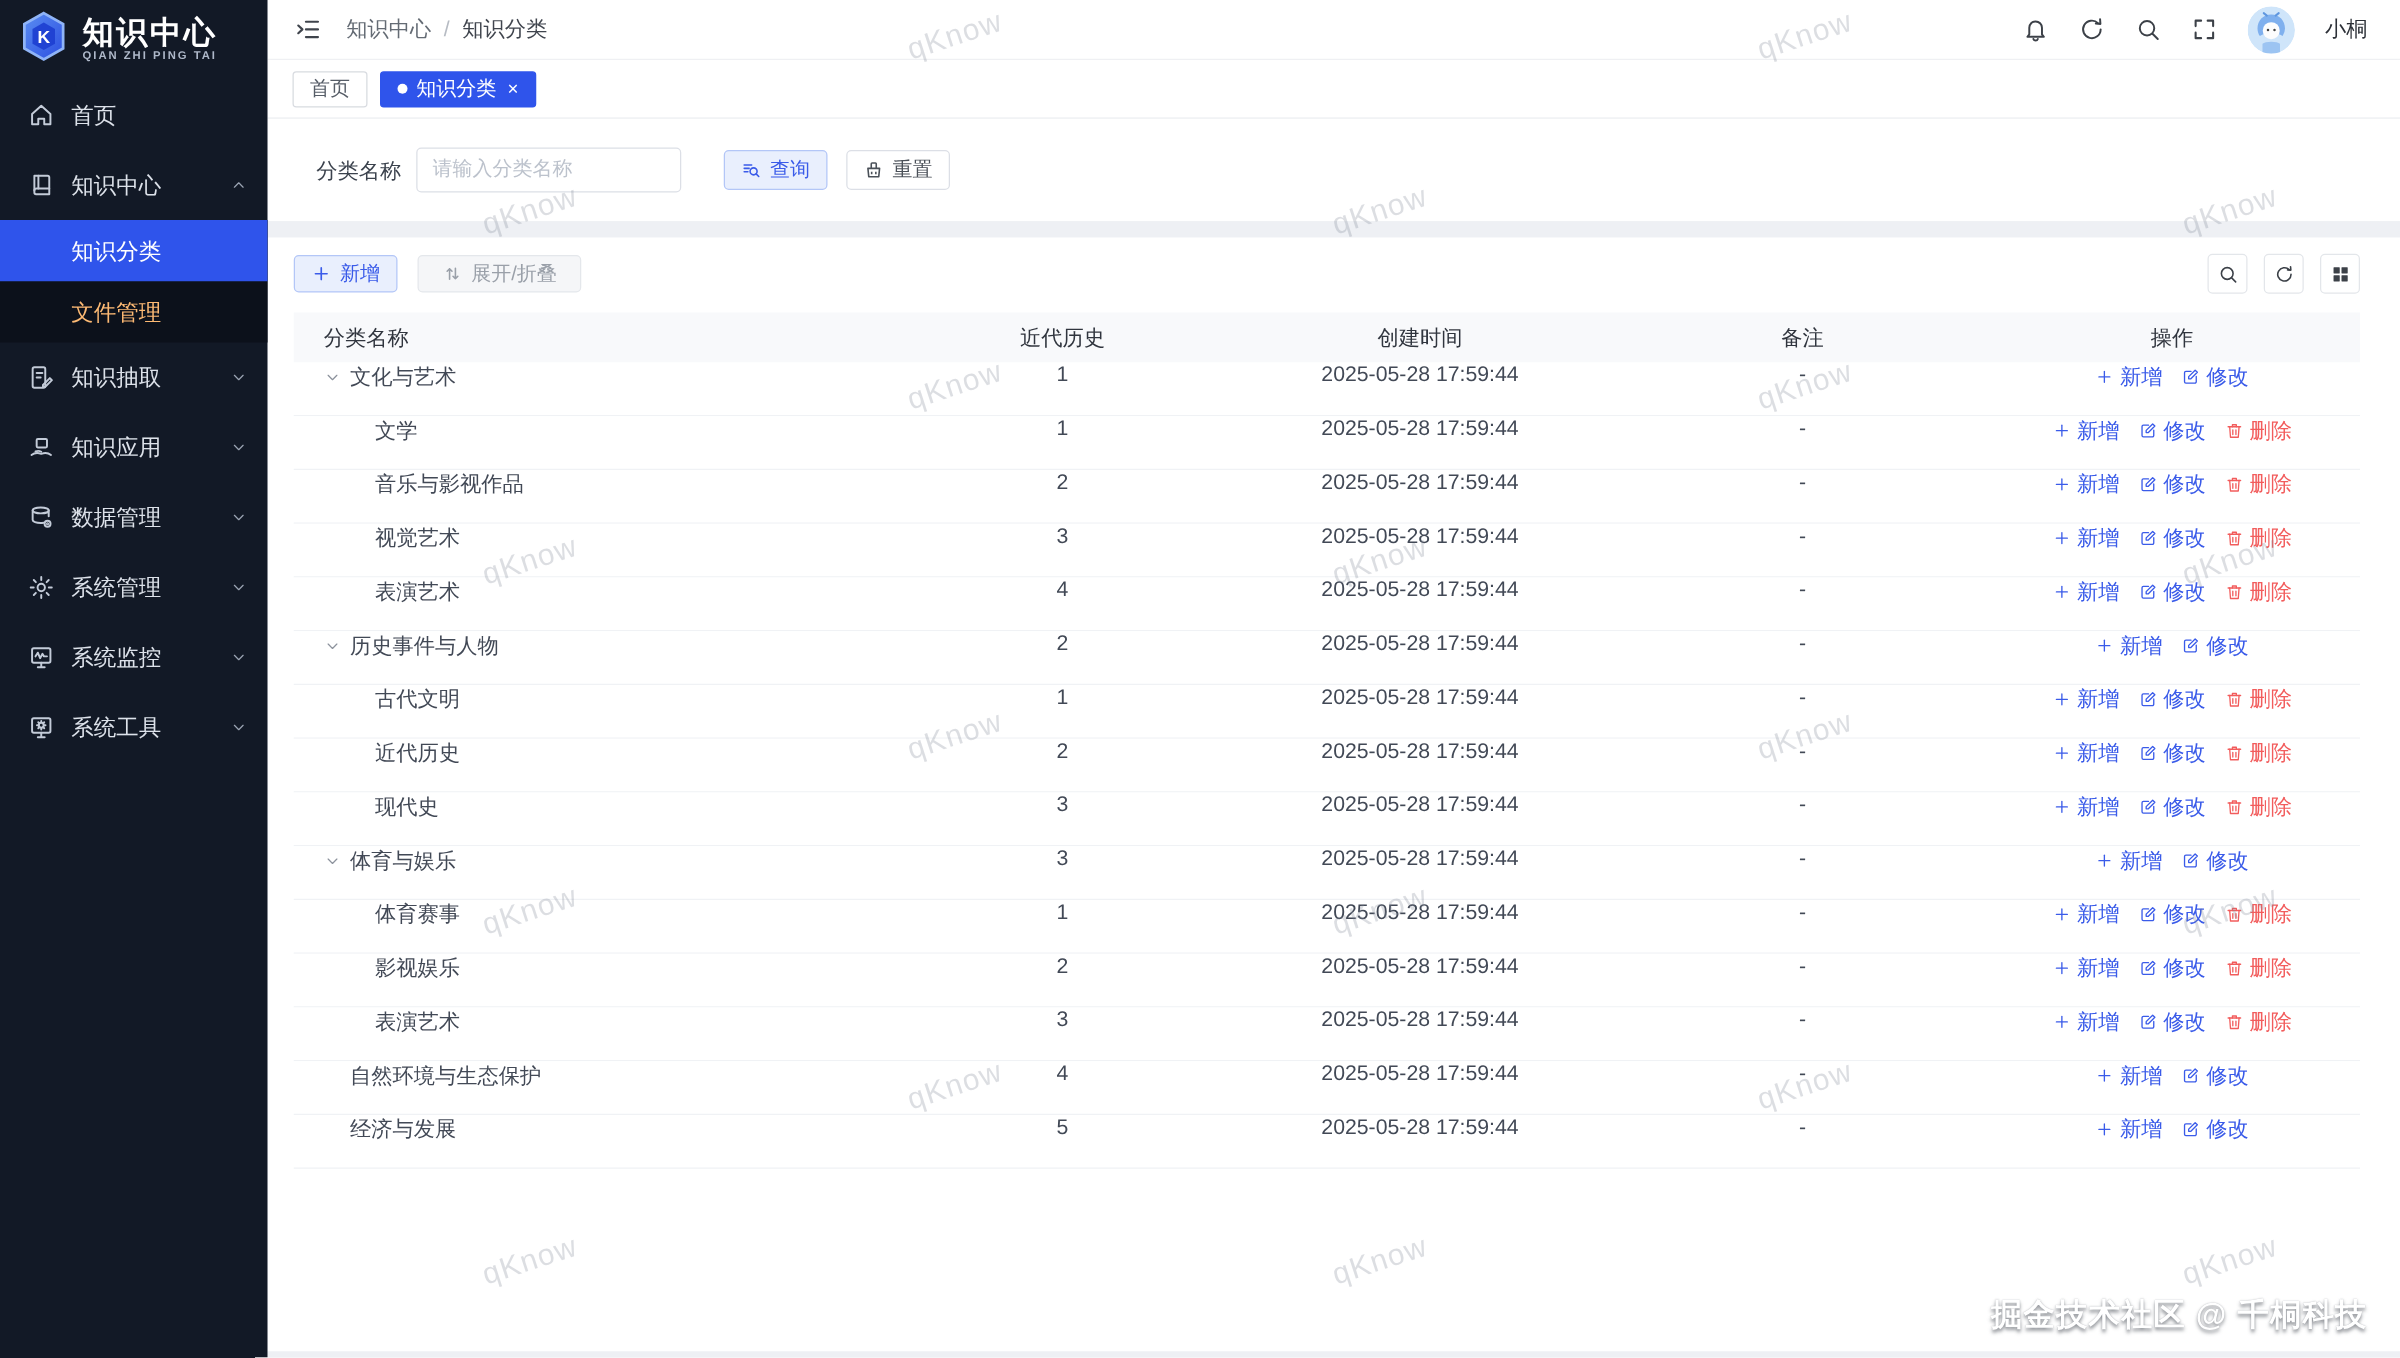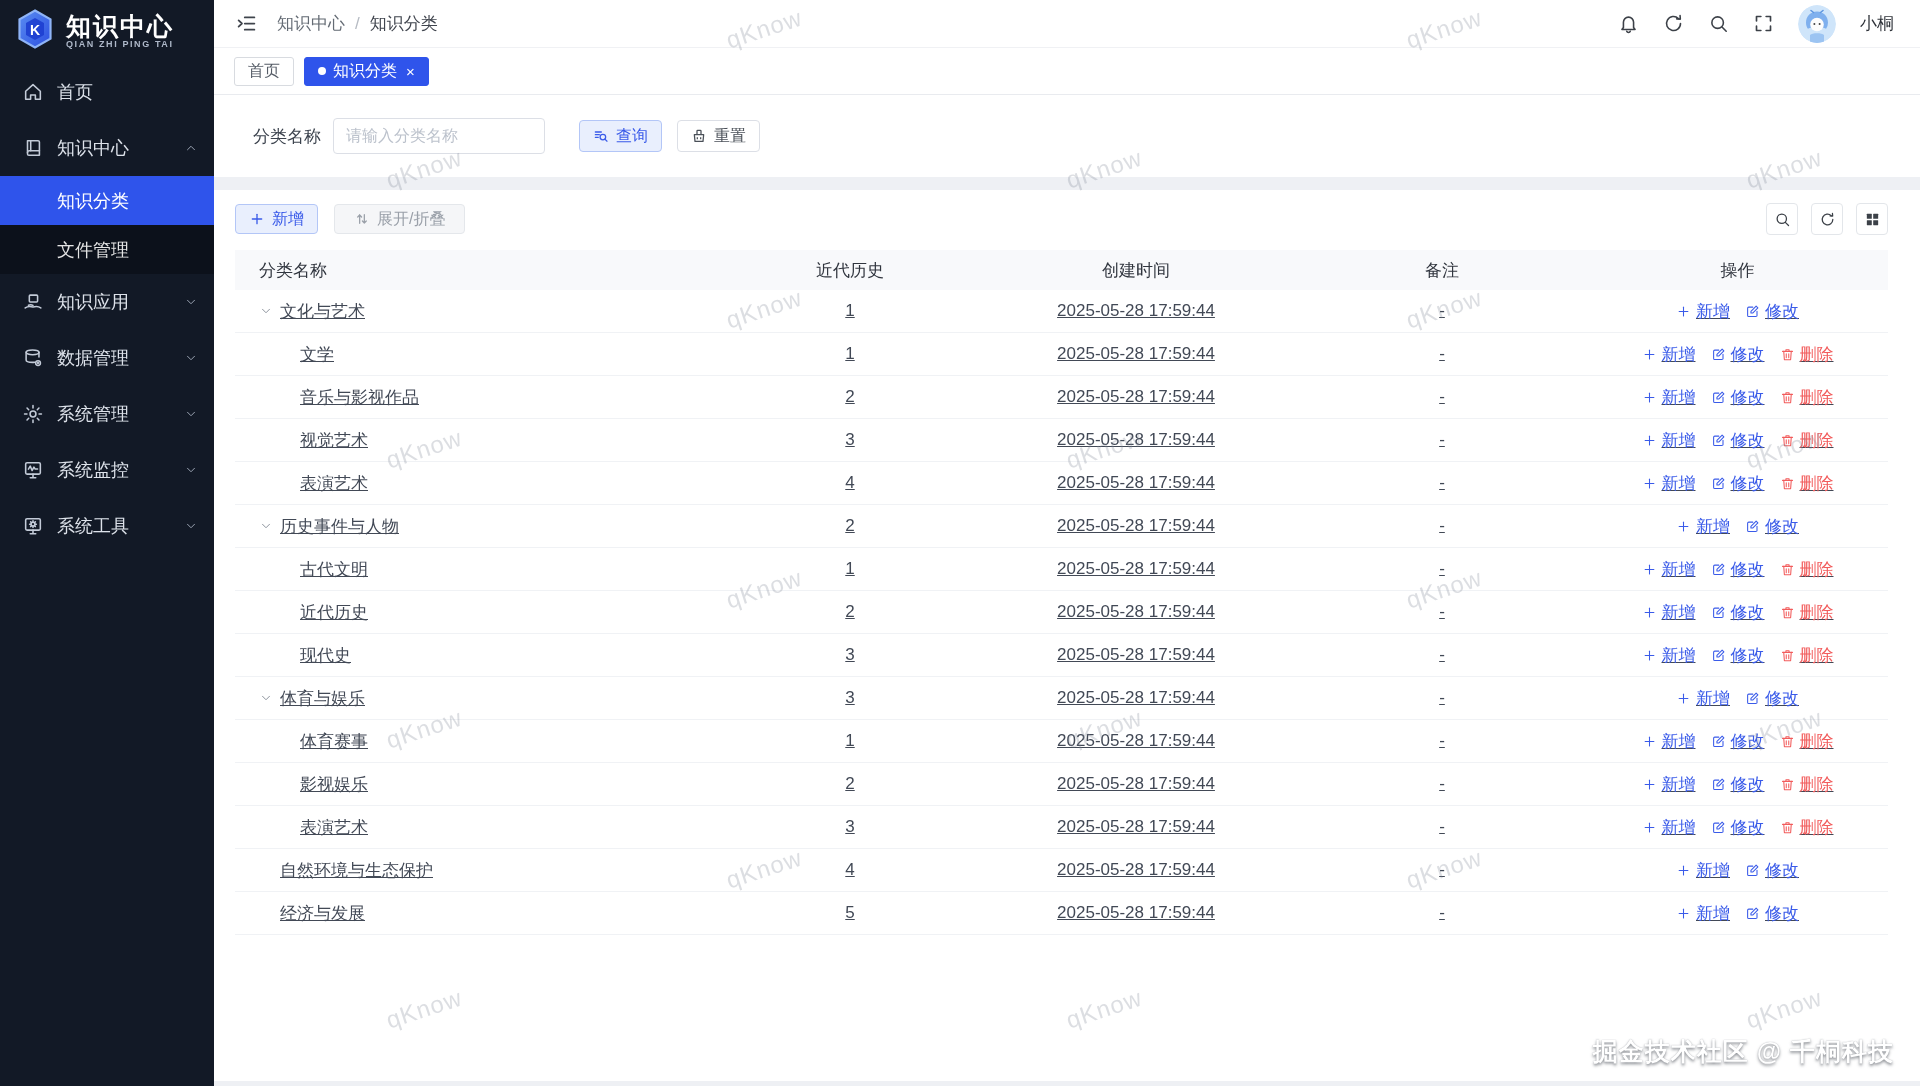--- a/index.html
+++ b/index.html
@@ -11,21 +11,21 @@
   .sidebar { position:absolute; left:0; top:0; width:214px; height:1086px; background:#121926; color:#dde2ea; z-index:10; }
   .logo { height:62px; display:flex; align-items:center; gap:10px; padding:0 14px; }
   .logo-title { font-size:25px; font-weight:bold; color:#fff; letter-spacing:2px; line-height:1.05; }
   .logo-sub { font-size:9px; color:#aeb8c9; letter-spacing:1.6px; font-weight:bold; }
   .menu { padding-top:2px; }
   .menu-item { height:56px; display:flex; align-items:center; gap:13px; padding:0 16px 0 22px; font-size:18px; color:#dde2ea; cursor:pointer; }
   .menu-item .mi-icon { width:22px; height:22px; color:#c3cbd8; flex:0 0 22px; }
   .menu-item .mi-icon svg, .chev svg { width:100%; height:100%; display:block; }
   .chev { width:14px; height:14px; margin-left:auto; color:#9aa3b2; }
   .submenu { background:#0c111b; }
-  .submenu-item { height:49px; display:flex; align-items:center; padding-left:57px; font-size:18px; color:#e5e5e5; cursor:pointer; }
+  .submenu-item { height:49px; display:flex; align-items:center; padding-left:57px; font-size:18px; color:#fdba74; cursor:pointer; }
   .submenu-item.active { background:#2f54eb; color:#fff; }
 
   
   .main { position:absolute; left:214px; top:0; width:1706px; height:1086px; }
   .topbar { height:48px; background:#fff; display:flex; align-items:center; padding:0 26px 0 22px; border-bottom:1px solid #f0f1f4; }
   .tb-icon { width:21px; height:21px; color:#3f444c; cursor:pointer; }
   .tb-icon svg { width:100%; height:100%; display:block; }
   .breadcrumb { display:flex; align-items:center; gap:10px; margin-left:20px; font-size:17px; }
   .bc-item { color:#646b74; cursor:pointer; }
   .bc-sep { color:#b6bbc3; }
@@ -56,21 +56,21 @@
 
   .table-card { height:891px; background:#fff; padding:13px 32px 0 21px; overflow:hidden; }
   .toolbar { display:flex; align-items:center; margin-bottom:15px; }
   .btn-add { background:#e9effd; border:1px solid #b3c6f7; color:#3a5be9; height:30px; }
   .btn-expand { margin-left:16px; background:#f5f6f8; border:1px solid #e4e7eb; color:#9aa0a9; height:30px; padding:0 19px; }
   .toolbar-right { margin-left:auto; display:flex; gap:13px; }
   .tool-btn { width:32px; height:32px; display:flex; align-items:center; justify-content:center; background:#fff; border:1px solid #e3e6ea; border-radius:4px; color:#3c4148; cursor:pointer; }
   .tool-btn svg { width:17px; height:17px; }
 
   .g-head { height:40px; background:#f8f9fb; display:flex; align-items:center; font-size:17px; color:#30353e; }
-  .g-row { height:43px; display:flex; align-items:center; font-size:17px; color:#424956; border-bottom:1px solid #f0f2f5; background:#fff;text-decoration:underline; }
+  .g-row { height:43px; display:flex; align-items:flex-start; font-size:17px; color:#424956; border-bottom:1px solid #f0f2f5; background:#fff; }
   .c-name { flex:0 0 490px; display:flex; align-items:center; padding-left:24px; }
   .c-order { flex:0 0 250px; text-align:center; }
   .c-time { flex:0 0 322px; text-align:center; }
   .c-note { flex:0 0 290px; text-align:center; }
   .c-ops { flex:1; display:flex; justify-content:center; gap:15px; }
   .g-head .c-ops { display:block; text-align:center; }
   .caret { width:14px; height:14px; margin-right:7px; color:#8d939d; cursor:pointer; flex:0 0 14px; }
   .caret svg { width:100%; height:100%; display:block; }
   .caret-spacer { width:21px; flex:0 0 21px; }
   .indent-1 { padding-left:44px; }
@@ -133,20 +133,35 @@
             </svg>
           </span>
         </div>
         <div class="submenu">
           <div class="submenu-item active">
             <span>知识分类</span>
           </div>
           <div class="submenu-item">
             <span>文件管理</span>
           </div>
+        </div>
+        <div class="menu-item">
+          <span class="mi-icon">
+            <svg viewBox="0 0 24 24" fill="none" stroke="currentColor" stroke-width="1.7" stroke-linecap="round" stroke-linejoin="round">
+              <rect x="4.5" y="3" width="11" height="18" rx="1.5"></rect>
+              <path d="M8 8h5M8 12h3.5"></path>
+              <path d="M13.5 18.5 19.5 12.5l1.8 1.8-6 6h-1.8z"></path>
+            </svg>
+          </span>
+          <span>知识抽取</span>
+          <span class="chev">
+            <svg viewBox="0 0 24 24" fill="none" stroke="currentColor" stroke-width="1.7" stroke-linecap="round" stroke-linejoin="round">
+              <polyline points="6 9 12 15 18 9"></polyline>
+            </svg>
+          </span>
         </div>
         <div class="menu-item">
           <span class="mi-icon">
             <svg viewBox="0 0 24 24" fill="none" stroke="currentColor" stroke-width="1.7" stroke-linecap="round" stroke-linejoin="round">
               <rect x="8" y="4.5" width="9" height="7.5" rx="1"></rect>
               <path d="M3.5 18.5c2.6-2 4.8-2.3 8.5-1 3.7-1.3 5.9-1 8.5 1"></path>
               <path d="M7 15.5c1.8-.8 3.3-.8 5 .2"></path>
             </svg>
           </span>
           <span>知识应用</span>

